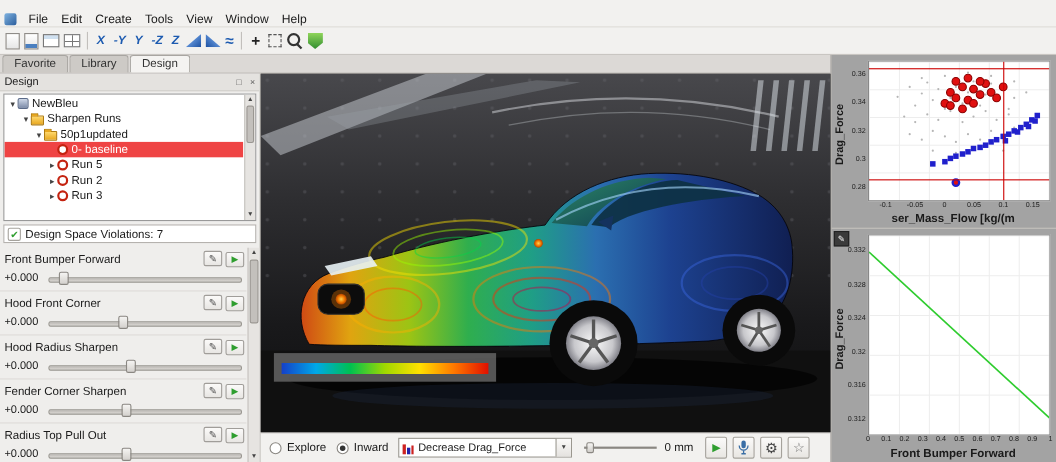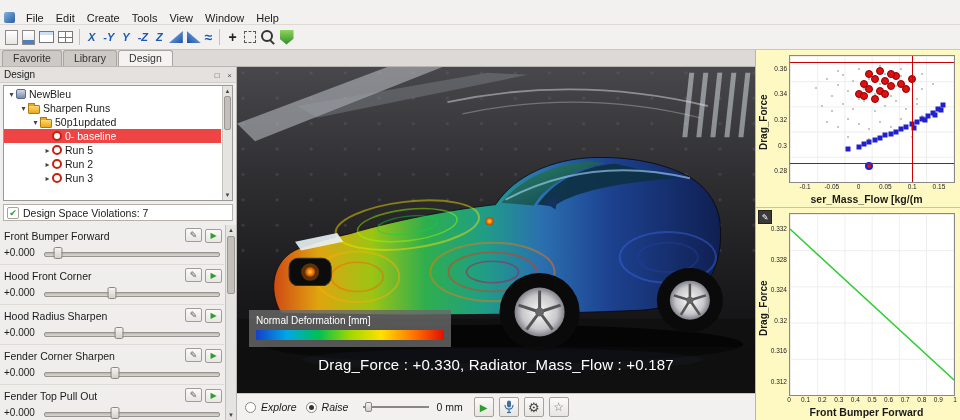--- a/index.html
+++ b/index.html
@@ -118,21 +118,21 @@
     background:linear-gradient(to right,#1440c8,#00a8e8,#00c050,#a0d800,#ffe000,#ff7800,#e01000); }
   .legend-labels { display:flex; justify-content:space-between; font-size:9px; }
   .status { position:absolute; left:0; right:0; bottom:12px; height:34px;
     background:rgba(15,15,15,0.45); color:#fff; display:flex; align-items:center; justify-content:center;
     font-size:15px; letter-spacing:0.2px; }
   .controls { height:27px; flex:none; background:#f2f1ef; border-top:1px solid #c9c6c2;
     display:flex; align-items:center; gap:5px; padding:0 8px; font-size:10.5px; }
   .radio { width:11px; height:11px; border:1px solid #8a8782; border-radius:50%; background:#fff;
     display:inline-block; position:relative; flex:none; }
   .radio.sel::after { content:''; position:absolute; inset:2px; background:#333; border-radius:50%; }
-  .mode-label { margin-right:4px;font-style:italic; }
+  .mode-label { margin-right:4px; }
   .dropdown { width:158px; height:18px; flex:none; background:#fff; border:1px solid #9a978f;
     display:flex; align-items:center; }
   .dd-icon { width:11px; height:11px; flex:none; margin:0 3px;
     background-image:linear-gradient(#c22,#c22),linear-gradient(#22a,#22a),linear-gradient(#c22,#c22);
     background-size:3px 9px,3px 6px,2px 8px; background-position:0 bottom,4px bottom,8px bottom;
     background-repeat:no-repeat; }
   .dd-text { flex:1; font-size:10px; white-space:nowrap; overflow:hidden; }
   .dd-btn { width:14px; height:100%; flex:none; border-left:1px solid #9a978f; color:#444; font-size:6px;
     background:linear-gradient(#fbfaf9,#e4e2df); display:flex; align-items:center; justify-content:center; }
   .mini-slider { width:66px; height:12px; position:relative; flex:none; margin-left:6px; }
@@ -141,21 +141,21 @@
     background:linear-gradient(#f5f4f2,#d0cdc9); border:1px solid #8a8782; border-radius:2px; }
   .offset-label { margin:0 6px 0 2px; }
   .ctl-btn { width:20px; height:20px; flex:none; border:1px solid #a5a29c; border-radius:2px; padding:0;
     background:linear-gradient(#fbfaf9,#e8e6e2); display:flex; align-items:center; justify-content:center;
     font-size:11px; font-family:inherit; }
   .play-btn { color:#2f9e2f; font-size:10px; }
   .gear-btn { color:#444; font-size:13px; }
   .star-btn { color:#777; font-size:12px; }
 
   
-  .right-panel { grid-column:3; grid-row:1/3; background:#fef9c3; border-left:1px solid #b9b6b2;
+  .right-panel { grid-column:3; grid-row:1/3; background:#a3a3a3; border-left:1px solid #b9b6b2;
     display:flex; flex-direction:column; min-height:0; }
   .plot { display:flex; flex-direction:column; padding:2px 3px 0 2px; position:relative; min-height:0; }
   #plot-top { flex:0 0 158px; border-bottom:1px solid #c5c2be; }
   #plot-bottom { flex:1; }
   .plot-main { flex:1; display:flex; min-height:0; }
   .ylabel { writing-mode:vertical-rl; transform:rotate(180deg); text-align:center; font-weight:bold;
     font-size:10px; width:13px; flex:none; }
   .plot-wrap { flex:1; position:relative; margin:3px 2px 10px 18px; }
   .plot-area { position:absolute; inset:0; background:#fff; border:1px solid #888; overflow:hidden;
     background-image:linear-gradient(to right,#ededed 1px,transparent 1px),
@@ -316,21 +316,21 @@
               </div>
               <div class="var-row2">
                 <span class="var-val">+0.000</span>
                 <div class="slider">
                   <div class="handle" style="left: 40%;"></div>
                 </div>
               </div>
             </div>
             <div class="var-block">
               <div class="var-row1">
-                <span class="var-name">Fender Top Pull Out</span>
+                <span class="var-name">Radius Top Pull Out</span>
                 <span class="var-btns"><button class="vbtn">✎</button><button class="vbtn play">▶</button></span>
               </div>
               <div class="var-row2">
                 <span class="var-val">+0.000</span>
                 <div class="slider">
                   <div class="handle" style="left: 40%;"></div>
                 </div>
               </div>
             </div>
           </div>
@@ -436,31 +436,34 @@
           <g stroke="#555" stroke-width="2.5">
             <line x1="452" y1="239" x2="452" y2="222"></line>
               <line x1="452" y1="239" x2="436" y2="234"></line>
             <line x1="452" y1="239" x2="443" y2="254"></line>
               <line x1="452" y1="239" x2="462" y2="254"></line>
             <line x1="452" y1="239" x2="468" y2="234"></line>
           </g>
           <circle cx="452" cy="239" r="3.5" fill="#666"></circle>
         </svg>
         <div class="legend">
-          <div>Normal Deformation [mm]</div>
           <div class="legend-bar"></div>
         </div>
-        <div class="status">Drag_Force : +0.330, Radiator_Mass_Flow : +0.187</div>
       </div>
 
       <div class="controls">
         <span class="radio"></span>
         <span class="mode-label">Explore</span>
         <span class="radio sel"></span>
-        <span class="mode-label">Raise</span>
+        <span class="mode-label">Inward</span>
+        <div class="dropdown">
+          <span class="dd-icon"></span>
+          <span class="dd-text">Decrease Drag_Force</span>
+          <span class="dd-btn">▼</span>
+        </div>
         <div class="mini-slider">
           <div class="mini-handle"></div>
         </div>
         <span class="offset-label">0 mm</span>
         <button class="ctl-btn play-btn">▶</button>
         <button class="ctl-btn">
           <svg width="10" height="14" viewBox="0 0 10 14">
             <rect x="3" y="0.5" width="4" height="7" rx="2" fill="#3a6ea5"></rect>
             <path d="M1 5 a4 4.2 0 0 0 8 0" fill="none" stroke="#3a6ea5" stroke-width="1.2"></path>
             <line x1="5" y1="9.5" x2="5" y2="12" stroke="#3a6ea5" stroke-width="1.2"></line>

